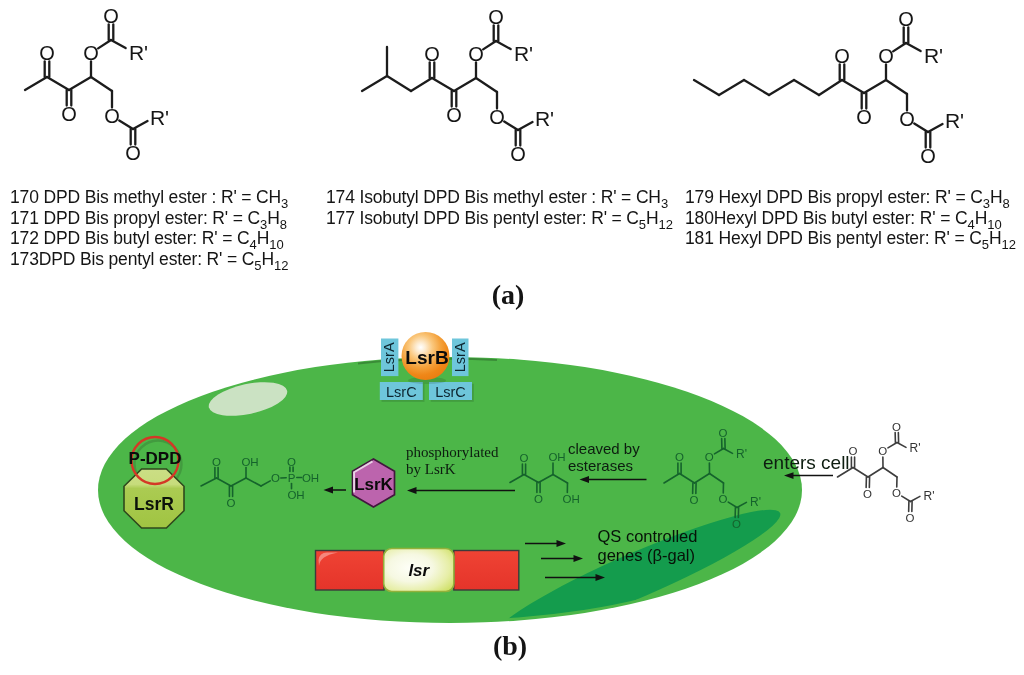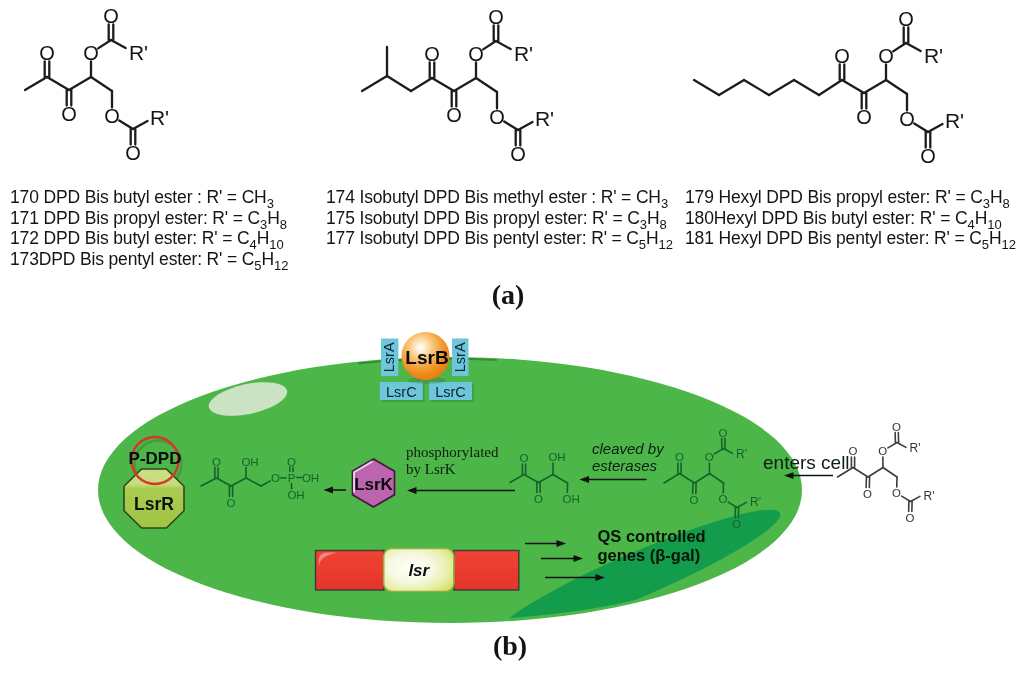--- a/index.html
+++ b/index.html
@@ -4,21 +4,21 @@
 <title>Figure</title>
 <style>
   html,body{margin:0;padding:0;background:#fff;}
   #stage{position:relative;width:1024px;height:675px;background:#fff;overflow:hidden;
          font-family:"Liberation Sans", sans-serif;color:#111;}
   #fig-svg{position:absolute;left:0;top:0;}
   .compound-col{position:absolute;font-size:17.5px;letter-spacing:-0.15px;line-height:20.6px;white-space:nowrap;color:#151515;}
   .compound-col b{font-weight:normal;}
   .compound-col sub{font-size:13px;line-height:0;letter-spacing:0;}
   .note{position:absolute;font-size:15px;line-height:17.5px;color:#0d1d10;white-space:nowrap;}
-  .qs-note{position:absolute;font-size:16.5px;line-height:19px;font-weight:bold;color:#071208;white-space:nowrap;}
+  .qs-note{position:absolute;font-size:16.5px;line-height:19px;font-weight:normal;color:#071208;white-space:nowrap;}
   .panel-label{position:absolute;width:120px;text-align:center;font-family:"Liberation Serif", serif;
                font-weight:bold;font-size:28px;color:#141414;}
   svg text{font-family:"Liberation Sans", sans-serif;}
 </style>
 </head>
 <body>
 
 <div id="stage">
 
   <svg id="fig-svg" width="1024" height="675" viewBox="0 0 1024 675">
@@ -313,44 +313,43 @@
           <polygon points="583,558.5 573.5,561.9 573.5,555.1" fill="#111111"></polygon>
         </g>
         <g>
           <line x1="545" y1="577.5" x2="598" y2="577.5" stroke="#111111" stroke-width="1.5"></line>
           <polygon points="605,577.5 595.5,580.9 595.5,574.1" fill="#111111"></polygon>
         </g>
       </g>
   </svg>
 
   <div class="compound-col" style="left:10px;top:187px;">
-      <div><b>170</b><span> DPD Bis butyl ester : R' = CH</span><sub>3</sub></div>
+      <div><b>170</b><span> DPD Bis methyl ester : R' = CH</span><sub>3</sub></div>
       <div><b>171</b><span> DPD Bis propyl ester: R' = C</span><sub>3</sub><span>H</span><sub>8</sub></div>
       <div><b>172</b><span> DPD Bis butyl ester: R' = C</span><sub>4</sub><span>H</span><sub>10</sub></div>
       <div><b>173</b><span>DPD Bis pentyl ester: R' = C</span><sub>5</sub><span>H</span><sub>12</sub></div>
     </div>
   <div class="compound-col" style="left:314px;top:187px;margin-left:12px;">
       <div><b>174</b><span> Isobutyl DPD Bis methyl ester : R' = CH</span><sub>3</sub></div>
-      <div><b>175</b><span> Isobutyl DPD Bis propyl ester: R' = C</span><sub>3</sub><span>H</span><sub>8</sub></div>
       <div><b>177</b><span> Isobutyl DPD Bis pentyl ester: R' = C</span><sub>5</sub><span>H</span><sub>12</sub></div>
     </div>
   <div class="compound-col" style="left:685px;top:187px;">
       <div><b>179</b><span> Hexyl DPD Bis propyl ester: R' = C</span><sub>3</sub><span>H</span><sub>8</sub></div>
       <div><b>180</b><span>Hexyl DPD Bis butyl ester: R' = C</span><sub>4</sub><span>H</span><sub>10</sub></div>
       <div><b>181</b><span> Hexyl DPD Bis pentyl ester: R' = C</span><sub>5</sub><span>H</span><sub>12</sub></div>
     </div>
 
   <div class="panel-label" style="left:448px;top:279px;">(a)</div>
   <div class="panel-label" style="left:450px;top:629.5px;">(b)</div>
 
   <div class="note" style="left:406px;top:443.5px;font-family:Liberation Serif, serif;">
     <span>phosphorylated</span><br>
     <span>by LsrK</span>
   </div>
-  <div class="note" style="left:592px;top:439.5px;font-style:italic;">
+  <div class="note" style="left:568px;top:439.5px;">
     <span>cleaved by</span><br>
     <span>esterases</span>
   </div>
   <div class="note" style="left:763px;top:453.5px;font-size:19px;">
     <span>enters cell</span>
   </div>
   <div class="qs-note" style="left:597.5px;top:526.5px;">
     <span>QS controlled</span><br>
     <span>genes (β-gal)</span>
   </div>

